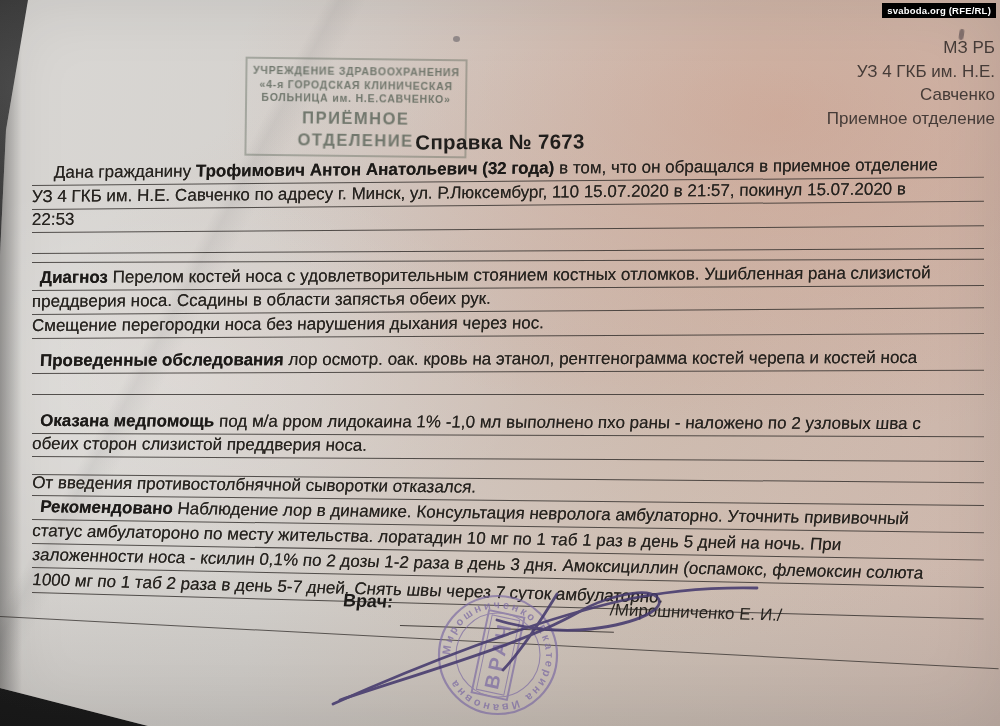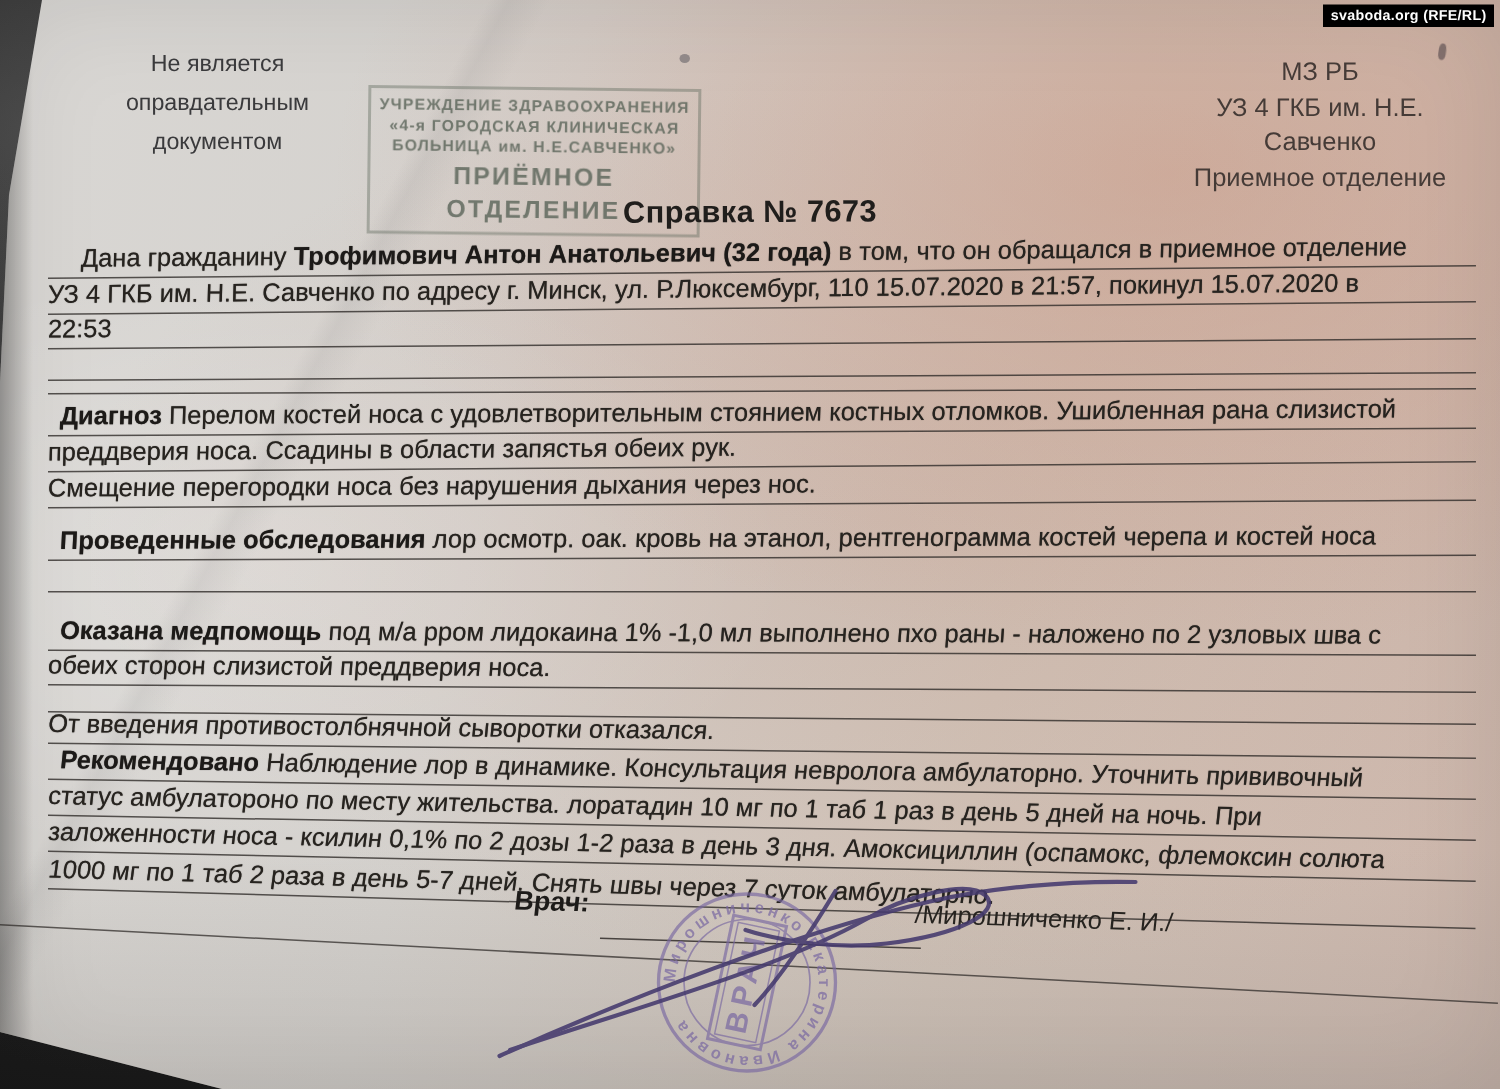--- a/index.html
+++ b/index.html
@@ -27,21 +27,21 @@
       linear-gradient(to right, rgba(0,0,0,.30), transparent 22px),
       linear-gradient(to bottom, transparent 78%, rgba(150,146,142,.30) 100%),
       linear-gradient(118deg, transparent 23.5%, rgba(110,110,112,.10) 24.5%, transparent 26.5%);}
   .disclaimer{position:absolute;left:70px;top:30px;width:150px;text-align:center;
     font-size:15.5px;line-height:26px;color:#3a3a3c;white-space:pre-line;}
   .hstamp{position:absolute;left:245px;top:58px;width:214px;padding:5px 2px 4px 2px;
     border:2px solid rgba(94,104,92,.45);text-align:center;color:rgba(88,98,86,.88);
     transform:rotate(.7deg);filter:blur(.35px);opacity:.9;}
   .hstamp .s{font-size:10.5px;font-weight:bold;letter-spacing:.8px;line-height:13.5px;display:block;}
   .hstamp .big{font-size:16.5px;font-weight:bold;letter-spacing:1.5px;line-height:22px;display:block;margin-top:1px;}
-  .ministry{position:absolute;left:765px;top:36px;width:230px;text-align:center;
+  .ministry{position:absolute;left:765px;top:36px;width:230px;text-align:right;
     font-size:17px;line-height:23.5px;color:#453b37;white-space:pre-line;}
   .title{position:absolute;left:0;top:130px;width:1000px;text-align:center;
     font-size:20.5px;font-weight:bold;color:#201e1c;letter-spacing:.3px;transform:rotate(-.3deg);}
   .lines{position:absolute;left:32px;top:160px;width:952px;}
   .row{position:relative;border-bottom:1.4px solid rgba(48,44,41,.8);transform-origin:0 100%;}
   .rowtext{position:absolute;bottom:2px;white-space:nowrap;font-size:17px;color:#26231f;
     text-shadow:0 0 .6px rgba(40,36,32,.8);}
   .rowtext b{color:#1c1a18;}
   .finline{position:absolute;left:0;top:616px;width:1000px;border-top:1.3px solid rgba(48,44,41,.75);
     transform:rotate(3deg);transform-origin:0 0;}
@@ -59,23 +59,20 @@
     background:rgba(92,90,96,.55);filter:blur(.4px);}
   .speck2{position:absolute;left:959px;top:29px;width:5px;height:11px;border-radius:40%;
     background:rgba(70,58,64,.55);transform:rotate(8deg);filter:blur(.3px);}
 </style>
 </head>
 <body>
 
 <div class="photo">
   <div class="paper">
 
-    <div class="disclaimer">Не является
-оправдательным
-документом</div>
 
     <div class="hstamp">
       <span class="s">УЧРЕЖДЕНИЕ ЗДРАВООХРАНЕНИЯ</span>
       <span class="s">«4-я ГОРОДСКАЯ КЛИНИЧЕСКАЯ</span>
       <span class="s">БОЛЬНИЦА  им. Н.Е.САВЧЕНКО»</span>
       <span class="big">ПРИЁМНОЕ ОТДЕЛЕНИЕ</span>
     </div>
 
     <div class="ministry">МЗ РБ
 УЗ 4 ГКБ им. Н.Е.

